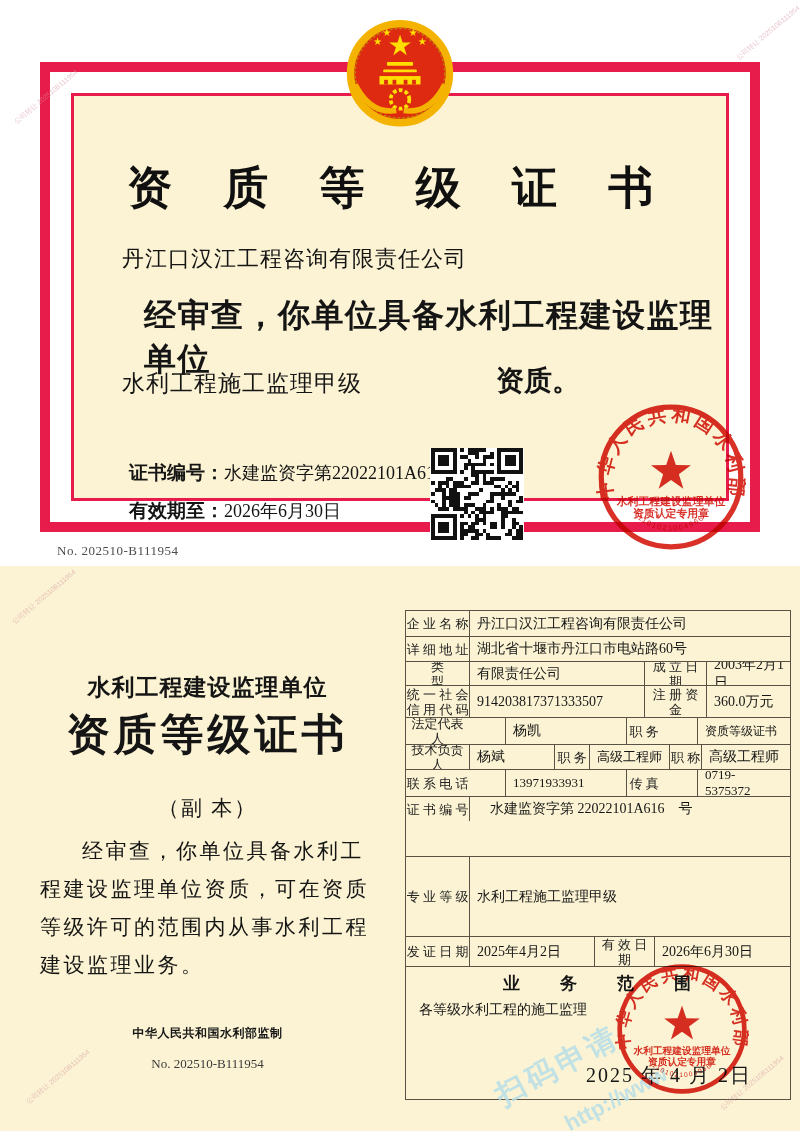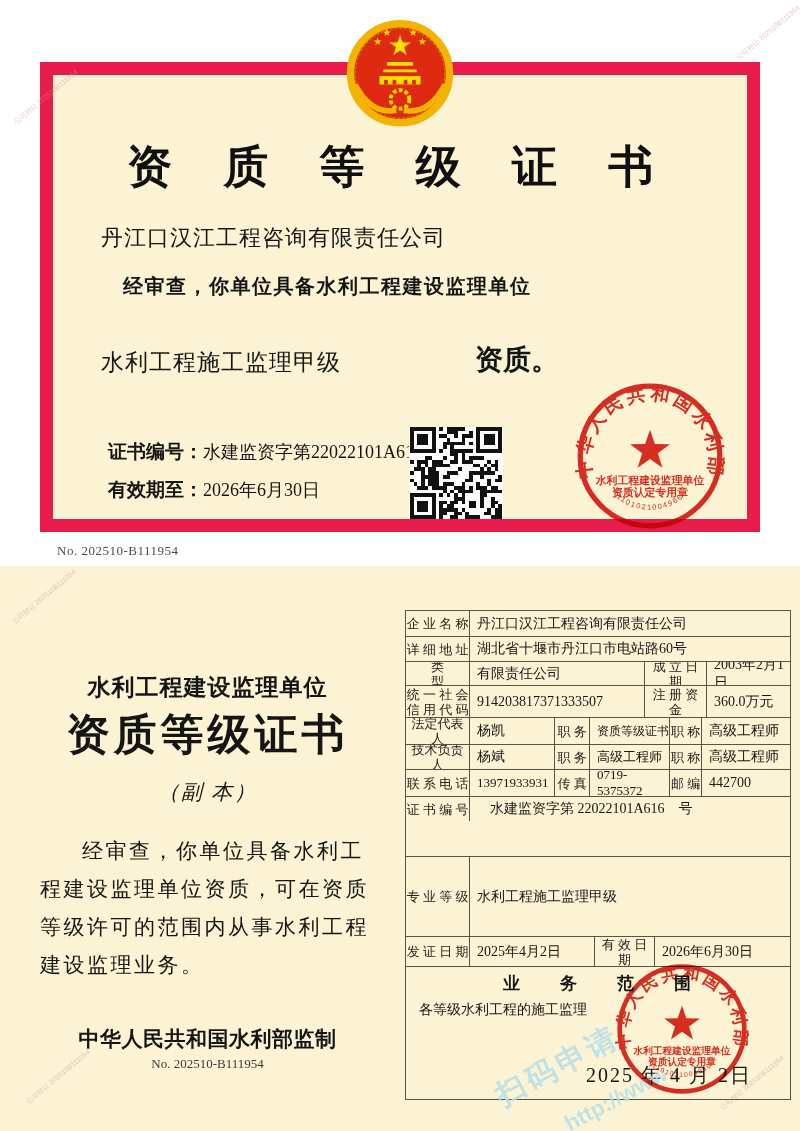--- a/index.html
+++ b/index.html
@@ -4,72 +4,72 @@
 <style>
   * { margin:0; padding:0; box-sizing:border-box; }
   html,body { width:800px; height:1131px; }
   body {
     position:relative; background:#ffffff; overflow:hidden;
     font-family:"Liberation Serif","DejaVu Serif",serif; color:#151515;
   }
   
   .cert-frame {
     position:absolute; left:40px; top:62px; width:720px; height:470px;
-    border:10px solid #e81c4a; background:#ffffff; padding:0; z-index:1;
+    border:10px solid #e81c4a; background:#ffffff; padding:21px; z-index:1;
   }
   .cert-inner {
     position:relative; width:100%; height:100%;
     border:3px solid #e81c4a; background:#fbf3d3;
   }
   .emblem { position:absolute; left:344px; top:12px; width:112px; height:130px; z-index:6; }
   .cert-title {
     position:absolute; left:0; top:62px; width:100%; text-align:center;
     font-size:45px; font-weight:bold; letter-spacing:20px; color:#101010;
   }
   .company-line { position:absolute; left:48px; top:148px; font-size:22px; letter-spacing:1px; }
-  .statement-line { position:absolute; left:70px; top:198px; font-size:20px; font-weight:bold; letter-spacing:1.5px; }
+  .statement-line { position:absolute; left:70px; top:198px; font-size:32px; font-weight:bold; letter-spacing:1.5px; }
   .level-line { position:absolute; left:48px; top:272px; font-size:23px; letter-spacing:1px; }
   .suffix-line { position:absolute; left:422px; top:266px; font-size:28px; font-weight:bold; }
   .meta-line { position:absolute; left:43px; font-size:18px; }
   .meta-line b { font-size:19px;margin-left:12px; }
   .meta-certno { top:364px; }
   .meta-valid { top:402px; }
   .qr-box { position:absolute; left:356px; top:352px; width:94px; height:92px; background:#fff; z-index:2; }
   .qr-box svg { width:100%; height:100%; display:block; }
   .cert-date { position:absolute; left:468px; top:382px; font-size:26px; letter-spacing:2px; z-index:2; white-space:nowrap; }
   .seal { mix-blend-mode:multiply; opacity:.95; }
   .seal-top { position:absolute; left:522px; top:306px; width:150px; height:150px; z-index:4; }
   
   .serial-top { position:absolute; left:57px; top:543px; font-size:13px; color:#4c4c4c; letter-spacing:.5px; z-index:1; }
   
   .bottom { position:absolute; left:0; top:566px; width:800px; height:565px; background:#fbf3d3; }
   .dup-col { position:absolute; left:30px; top:0; width:355px; height:100%; text-align:center; }
   .dup-head-small { position:absolute; left:0; top:106px; width:100%; font-size:23px; font-weight:bold; letter-spacing:1px; }
   .dup-head-big { position:absolute; left:0; top:140px; width:100%; font-size:43px; font-weight:bold; letter-spacing:4px; }
-  .dup-sub { position:absolute; left:0; top:212px; width:100%; font-size:21px; letter-spacing:2px;font-style:italic; }
+  .dup-sub { position:absolute; left:0; top:228px; width:100%; font-size:21px; letter-spacing:2px; }
   .dup-para {
     position:absolute; left:10px; top:266px; width:340px; text-align:left;
     font-size:21px; letter-spacing:2.5px; line-height:38px; text-indent:2em;
   }
-  .dup-issuer { position:absolute; left:0; top:459px; width:100%; font-size:21px; font-weight:bold; letter-spacing:.5px; }
+  .dup-issuer { position:absolute; left:0; top:459px; width:100%; font-size:12px; font-weight:bold; letter-spacing:.5px; }
   .dup-serial { position:absolute; left:0; top:490px; width:100%; font-size:13px; color:#3a3a3a; }
   
   .tbl {
     position:absolute; left:405px; top:44px; width:386px; height:490px;
     border:1px solid #5a5244; display:flex; flex-direction:column; font-size:14px;
   }
   .tr { display:flex; border-top:1px solid #5a5244; flex:0 0 auto; }
   .tr:first-child { border-top:none; }
   .td { border-left:1px solid #5a5244; display:flex; align-items:center; overflow:hidden; }
   .td:first-child { border-left:none; }
   .lab { justify-content:center; text-align:center; font-size:13px; color:#222; flex-direction:column; line-height:15px; }
   .val { padding-left:7px; }
   .w-lab { width:63px; flex:0 0 63px; }
   .grow { flex:1 1 auto; }
-  .h25{height:25px;} .h24{height:24px;} .h32{height:32px;} .h27{height:27px;} .h30{height:30px;} .h80{height:80px;margin-top:35px;}
+  .h25{height:25px;} .h24{height:24px;} .h32{height:32px;} .h27{height:27px;gap:36px;} .h30{height:30px;} .h80{height:80px;margin-top:35px;}
   .w175{width:175px;flex:0 0 175px;} .w62{width:62px;flex:0 0 62px;}
   .w85{width:85px;flex:0 0 85px;} .w35{width:35px;flex:0 0 35px;} .w80{width:80px;flex:0 0 80px;} .w32{width:32px;flex:0 0 32px;}
   .w125{width:125px;flex:0 0 125px;} .w60{width:60px;flex:0 0 60px;}
   .scope-cell { flex:1 1 auto; position:relative; display:block; }
   .scope-head { text-align:center; font-size:17px; font-weight:bold; margin-top:5px; letter-spacing:2px; }
   .scope-text { font-size:14px; margin:6px 0 0 13px; }
   .seal-bottom { position:absolute; left:615px; top:396px; width:134px; height:134px; z-index:4; }
   .bottom-date { position:absolute; left:586px; top:496px; font-size:20px; letter-spacing:2px; z-index:2; white-space:nowrap; }
   
   .wm { position:absolute; color:#d495a2; opacity:.55; font-size:7px; white-space:nowrap; z-index:7; font-family:"Liberation Sans",sans-serif; }

